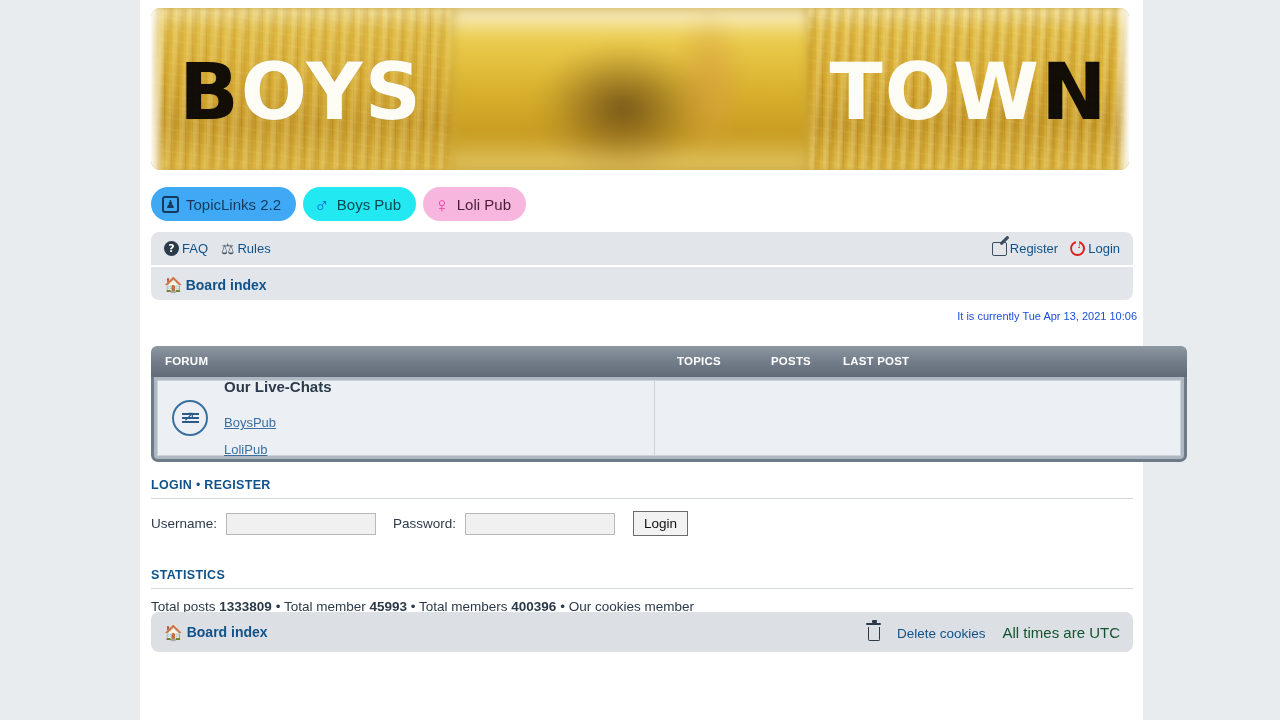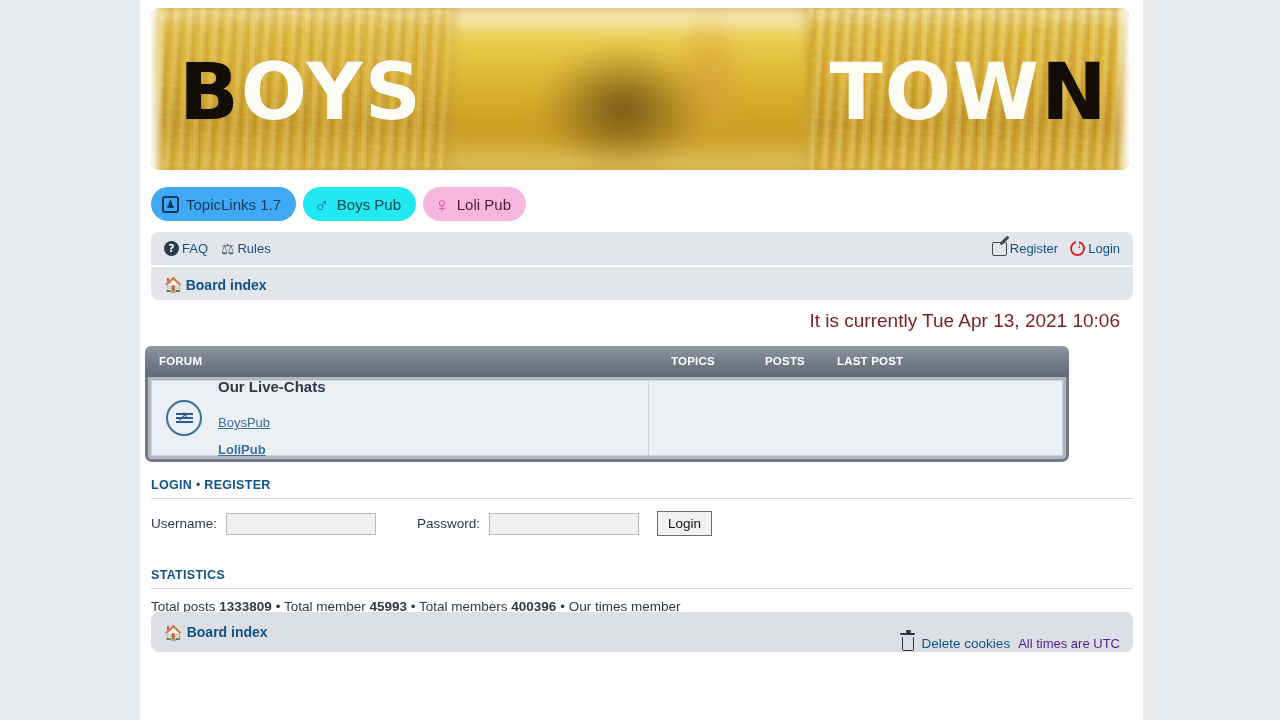--- a/index.html
+++ b/index.html
@@ -179,28 +179,28 @@
     content:""; position:absolute; left:-2.6px; top:-4px;
     width:15px; height:2.4px; background:#2b3a4a; border-radius:1px;
   }
   .ico-trash:after {
     content:""; position:absolute; left:3.4px; top:-7px;
     width:5px; height:3px; background:#2b3a4a; border-radius:1px;
   }
 
   
   #currenttime {
-    position: absolute; right: 23px; top: 310px;
-    font-size: 19px; color: #7f1d1d;
+    position: absolute; right: 6px; top: 310px;
+    font-size: 11px; color: #1d4ed8;
   }
 
   
   #forum-table {
-    position: absolute; left: 5px; top: 346px;
-    width: 924px;
+    position: absolute; left: 11px; top: 346px;
+    width: 1036px;
   }
   #table-head {
     height: 31px;
     border-radius: 6px 6px 0 0;
     background: linear-gradient(180deg, #8d98a3 0%, #75808c 45%, #5f6a76 100%);
     position: relative;
     color: #ffffff;
     font-size: 11.5px;
     font-weight: bold;
     letter-spacing: .2px;
@@ -251,21 +251,21 @@
     font-size: 15px; font-weight: bold; color: #2b3a4a;
     margin-bottom: 1px;
   }
   .sublink {
     font-size: 13px; color: #3a6fa0;
     text-decoration: underline;
     display: inline-block;
     cursor: pointer;
     margin-top: 19px;
   }
-  #sub-lolipub { margin-top: 11px; font-weight: bold; }
+  #sub-lolipub { margin-top: 11px; }
 
   
   #login-section { position: absolute; left: 11px; top: 478px; width: 982px; }
   .sect-title {
     font-size: 12.5px; font-weight: bold; color: #105289;
     letter-spacing: .3px;
     padding-bottom: 6px;
     border-bottom: 1px solid #d3d8de;
   }
   .sect-title .dot { color: #105289; font-weight: normal; }
@@ -286,42 +286,42 @@
     margin-left: 9px;
     height: 25px;
     padding: 0 10px;
     background: #f2f2f2;
     border: 1px solid #6b6b6b;
     font-family: "Liberation Sans", sans-serif;
     font-size: 13.5px;
     color: #111;
     cursor: pointer;
   }
-  #pwd-label { margin-left: 32px; }
+  #pwd-label { margin-left: 8px; }
 
   
   #stats-section { position: absolute; left: 11px; top: 568px; width: 982px; }
   #stats-line {
     margin-top: 10px;
     font-size: 13.5px; color: #2b3a4a;
   }
   #stats-line b { font-weight: bold; }
 
   
   #footer {
     position: absolute; left: 11px; top: 612px;
     width: 982px; height: 40px;
     background: #dcdfe4;
     border-radius: 8px;
   }
   #footer-left  { position: absolute; left: 13px; top: 12px; display: flex; align-items: center; gap: 4px; }
-  #footer-right { position: absolute; right: 13px; top: 24px; display: flex; align-items: flex-end; gap: 8px; }
+  #footer-right { position: absolute; right: 13px; top: 12px; display: flex; align-items: flex-end; gap: 17px; }
   #footer-boardindex { font-size: 14px; font-weight: bold; color: #105289; }
   #delete-cookies-label { font-size: 13.5px; color: #105289; }
-  #times-utc { font-size: 13px; color: #4c1d95; }
+  #times-utc { font-size: 15px; color: #14532d; }
 </style>
 </head>
 <body>
 
 <div id="page-wrap">
 
   <div id="banner">
     <div class="band band-left">
       <div class="wheat"></div>
       <div class="band-word" id="word-boys">
@@ -343,21 +343,21 @@
       <div class="grunge"></div>
       <div class="band-edge-r"></div>
     </div>
   </div>
 
   <div id="tabrow">
     <div class="pill" id="pill-topiclinks">
       <span class="pill-ico">
         <span class="tl-glyph">♟</span>
       </span>
-      <span>TopicLinks 1.7</span>
+      <span>TopicLinks 2.2</span>
     </div>
     <div class="pill" id="pill-boyspub">
       <span class="pill-ico mars">♂</span>
       <span>Boys Pub</span>
     </div>
     <div class="pill" id="pill-lolipub">
       <span class="pill-ico venus">♀</span>
       <span>Loli Pub</span>
     </div>
   </div>
@@ -448,21 +448,21 @@
     <div id="stats-line">
       <span>Total posts</span>
       <b>1333809</b>
       <span>•</span>
       <span>Total member</span>
       <b>45993</b>
       <span>•</span>
       <span>Total members</span>
       <b>400396</b>
       <span>•</span>
-      <span>Our times member</span>
+      <span>Our cookies member</span>
     </div>
   </div>
 
   <div id="footer">
     <div id="footer-left">
       <span class="ico-home">🏠</span>
       <span id="footer-boardindex">Board index</span>
     </div>
     <div id="footer-right">
       <span class="ico-trash"></span>

